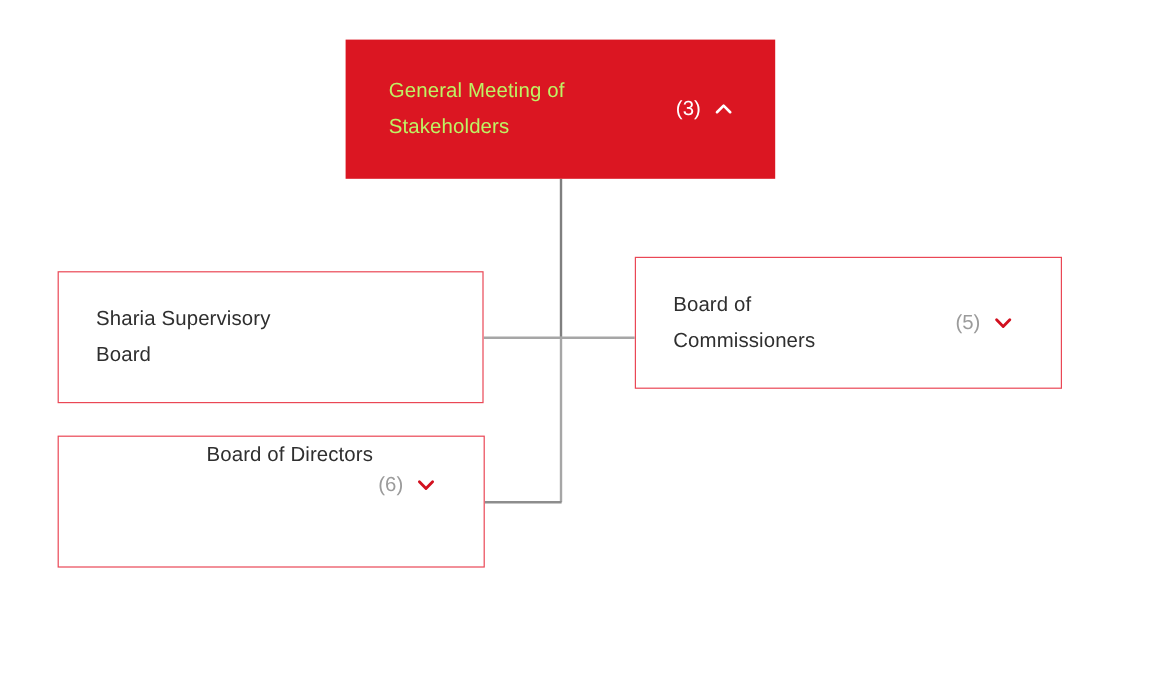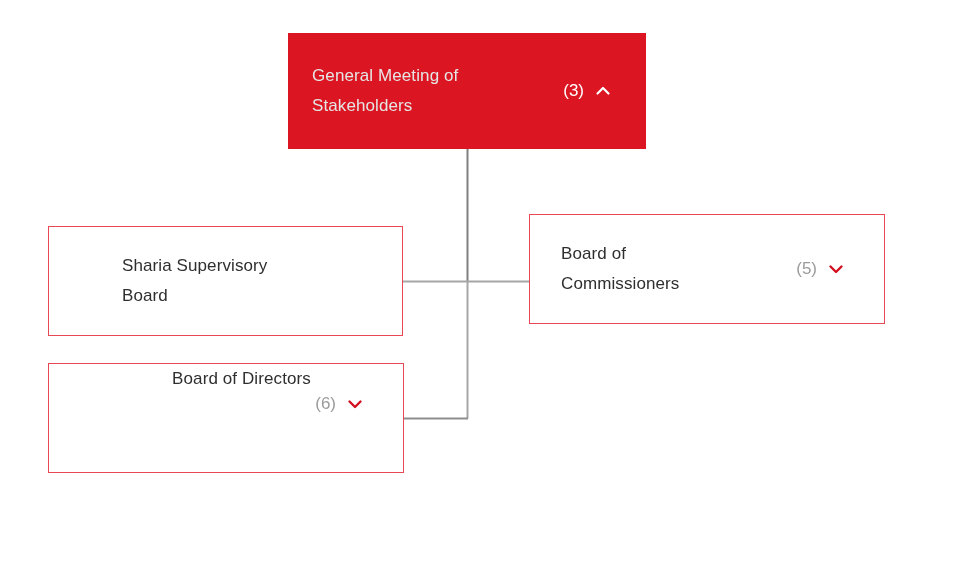--- a/index.html
+++ b/index.html
@@ -47,22 +47,22 @@
   .node-label {
     flex: 0 1 auto;
     font-size: 17px;
     line-height: 30px;
     color: #2f2f2f;
     letter-spacing: 0.1px;
     white-space: pre-line;
     padding-left: 31px;
   }
   .node.root .node-label {
-    color: #e5e5e5;
-    padding-left: 24px;
+    color: #bef264;
+    padding-left: 36px;
   }
 
   .node-meta {
     margin-left: auto;
     display: flex;
     align-items: center;
     gap: 9px;
     padding-right: 38px;
     white-space: nowrap;
   }
@@ -83,21 +83,21 @@
     width: 20px;
     height: 20px;
     line-height: 0;
   }
   .chevron svg {
     display: block;
   }
 
   
   #node-root          { left: 288px; top: 33px;  width: 358px; height: 116px; }
-  #node-sharia        { left: 48px;  top: 226px; width: 355px; height: 110px; padding-left: 42px; }
+  #node-sharia        { left: 48px;  top: 226px; width: 355px; height: 110px; }
   #node-commissioners { left: 529px; top: 214px; width: 356px; height: 110px; }
   #node-directors     { left: 48px;  top: 363px; width: 356px; height: 110px; flex-direction: column; }
 </style>
 </head>
 <body>
 
 <div id="org-chart">
 
   <svg class="connectors" width="967" height="561" viewBox="0 0 967 561">
 

